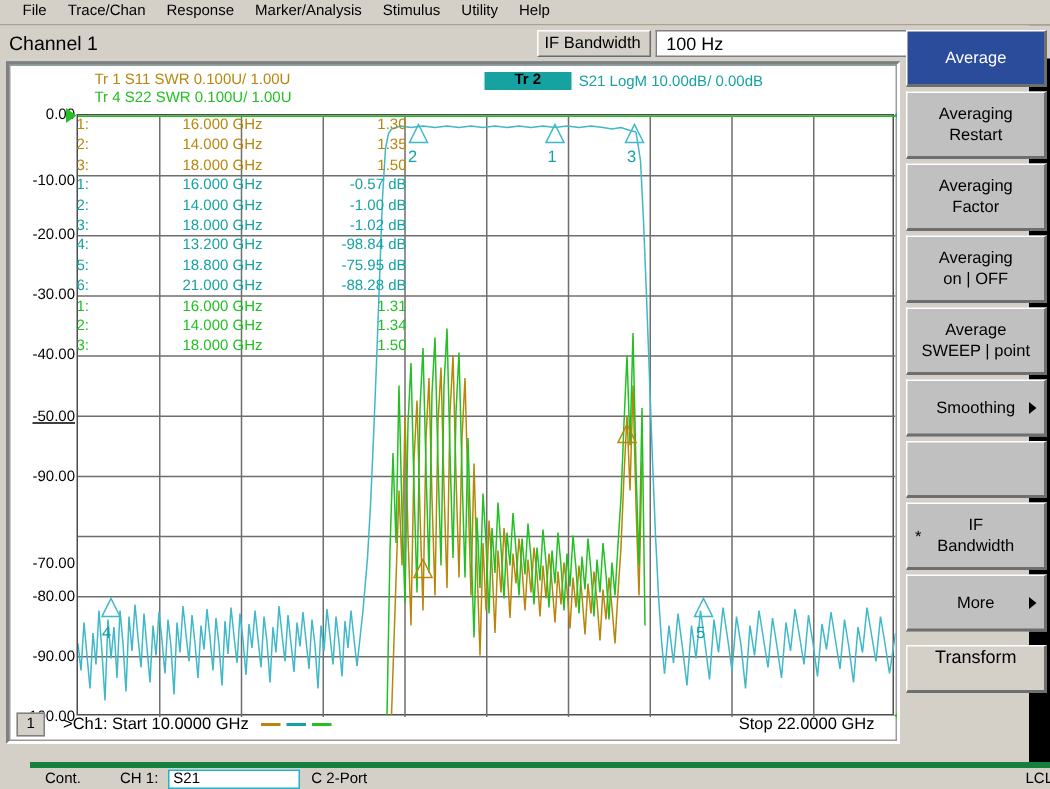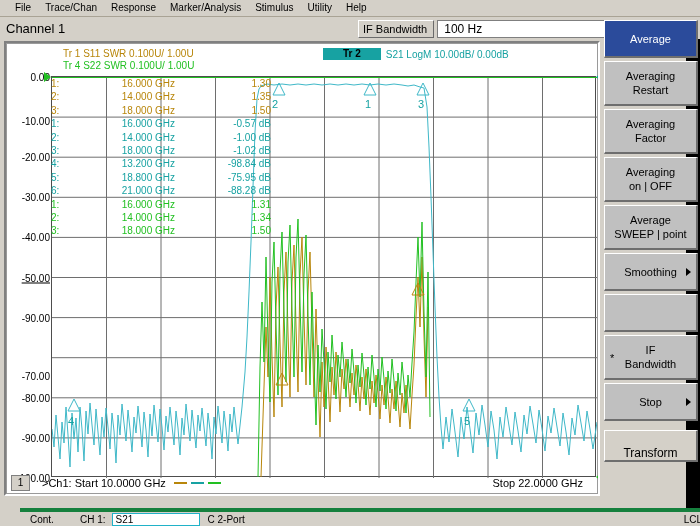--- a/index.html
+++ b/index.html
@@ -167,21 +167,21 @@
     border-left:5px solid #000;
   }
   .skey .star {
     position:absolute; left:5px; top:50%; transform:translateY(-40%);
     font-size:11px; color:#000;
   }
   #skey-transform {
     width:94px; height:32px; margin-top:9px; background:#d4d0c8;
     border-top:1px solid #ffffff; border-left:1px solid #ffffff;
     border-right:2px solid #6e6e6e; border-bottom:2px solid #6e6e6e;
-    display:flex;align-items:flex-end;justify-content:center;
+    display:flex;align-items:flex-start;justify-content:center;
     font-size:12px; color:#000;
   }
 
   
   #statusbar {
     position:absolute; left:0; bottom:0; width:700px; height:18px;
     background:#d4d0c8; border-top:4px solid #15803d;
     display:flex; align-items:center; font-size:10px; color:#000;margin-left:20px;
   }
   #st-cont { margin-left:10px; width:46px; }
@@ -462,21 +462,21 @@
       </div>
       <div class="skey h1">
         <div></div>
       </div>
       <div class="skey h2">
         <div>IF</div>
         <div>Bandwidth</div>
         <span class="star">*</span>
       </div>
       <div class="skey h1">
-        <div>Stop</div>
+        <div>More</div>
         <span class="arrow"></span>
       </div>
       <div id="skey-transform">
         <span>Transform</span>
       </div>
     </div>
 
   <div id="statusbar">
     <div id="st-cont">Cont.</div>
     <div id="st-ch">CH 1:</div>

